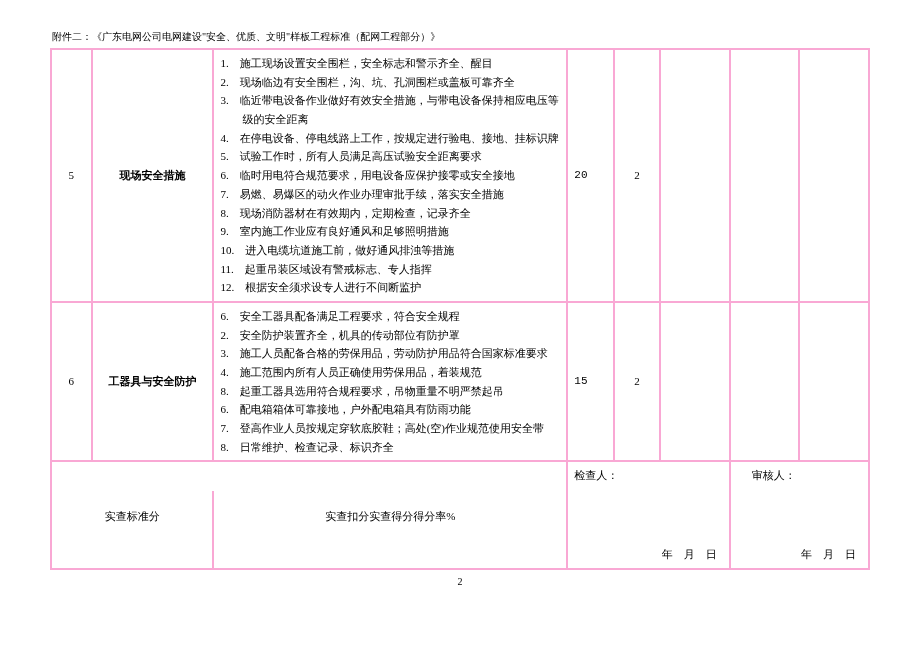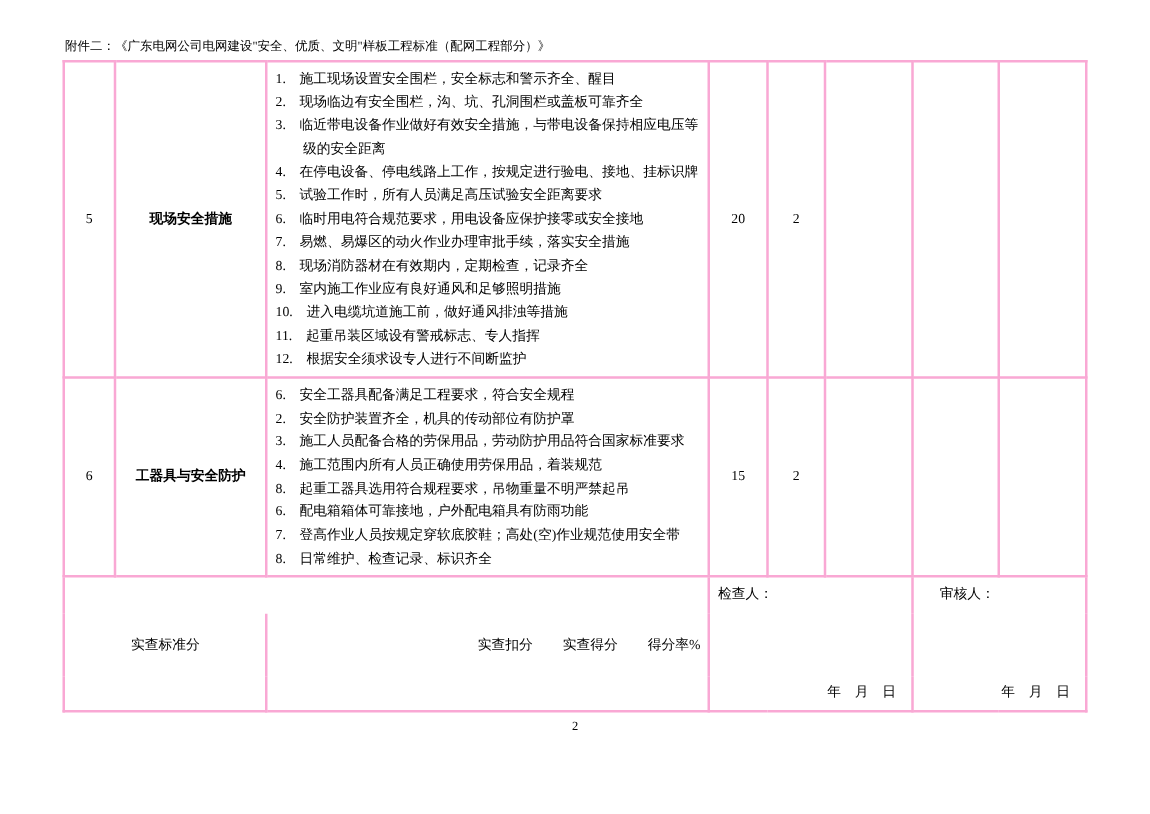--- a/index.html
+++ b/index.html
@@ -23,21 +23,21 @@
     td {
       border: 2px solid #f9a8d4;
       padding: 4px 6px;
       vertical-align: middle;
       font-size: 11px;
       line-height: 1.7;
     }
     .col-idx { width: 35px; text-align: center; }
     .col-title { width: 105px; text-align: center; font-weight: bold; }
     .col-desc { width: 305px; }
-    .col-score { width: 40px; text-align: center; }
+    .col-score { width: 40px; text-align: left; font-family: Liberation Mono, monospace; }
     .col-min { width: 40px; text-align: center; }
     .col-blank1 { width: 60px; }
     .col-blank2 { width: 60px; }
     .col-blank3 { width: 60px; }
     ol.numlist {
       list-style: none;
       padding-left: 0;
     }
     ol.numlist li {
       padding-left: 22px;
@@ -121,21 +121,21 @@
     </tbody>
   <tbody>
     <tr class="sig-row">
       <td colspan="3" style="border-bottom:none;"></td>
       <td colspan="3" style="border-bottom:none;">检查人：</td>
       <td colspan="2" style="border-bottom:none;padding-left:21px;">审核人：</td>
     </tr>
     <tr class="summary-row">
       <td colspan="2" style="border-top:none;border-bottom:none;">实查标准分</td>
       <td style="border-top:none;border-bottom:none;">
-        <div style="display:flex;justify-content:flex-end;gap:24px;">
+        <div style="display:flex;justify-content:center;">
           <span>实查扣分</span>
           <span>实查得分</span>
           <span>得分率%</span>
         </div>
       </td>
       <td colspan="3" style="border-top:none;border-bottom:none;"></td>
       <td colspan="2" style="border-top:none;border-bottom:none;"></td>
     </tr>
     <tr class="date-row">
       <td colspan="2" style="border-top:none;"></td>

